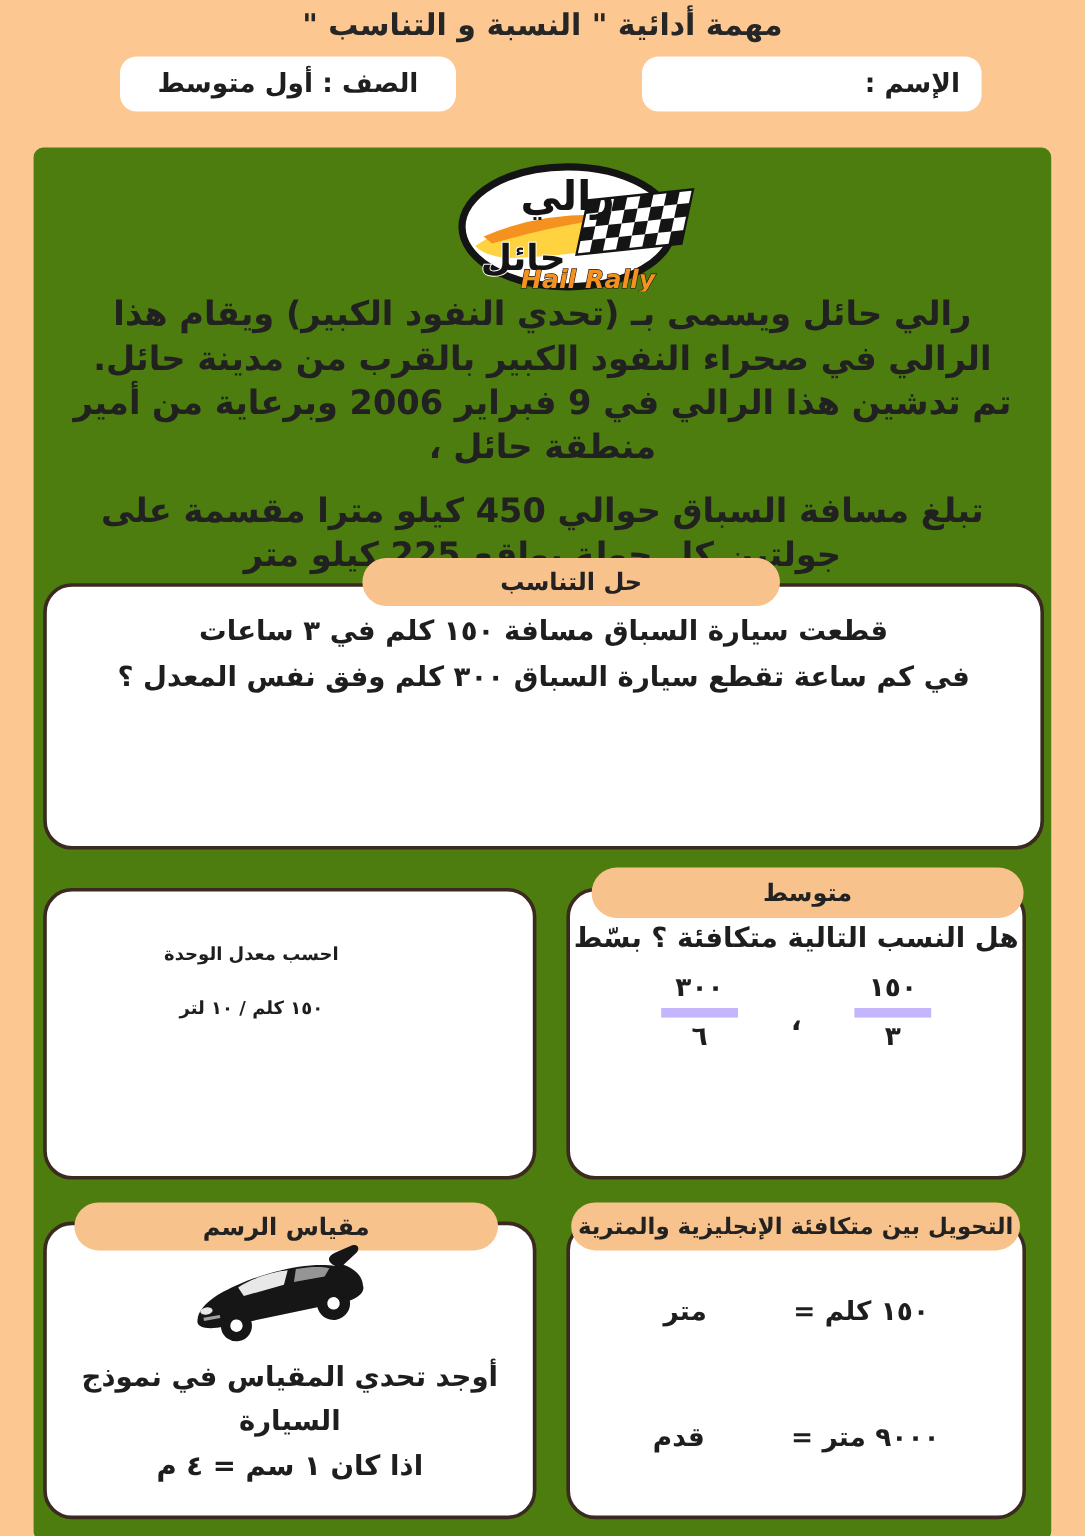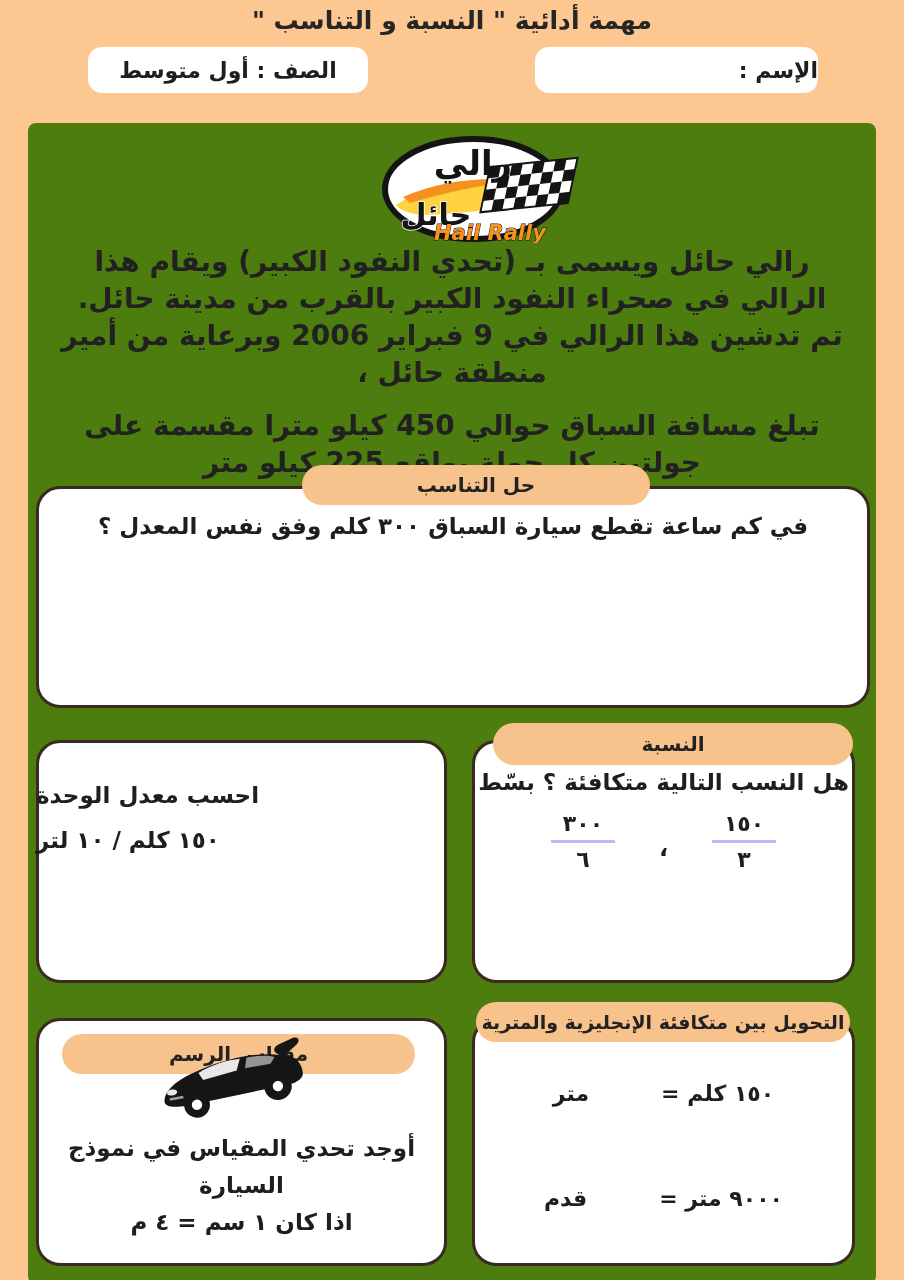--- a/index.html
+++ b/index.html
@@ -11,22 +11,22 @@
   }
   .page-title {
     position:absolute; top:6px; left:0; width:100%;
     text-align:center; font-size:25px; font-weight:bold; color:#262626;
   }
   .field-box {
     position:absolute; top:47px; height:46px; background:#fff;
     border-radius:14px; display:flex; align-items:center;
     font-size:22px; font-weight:bold; box-sizing:border-box;
   }
-  .name-box  { left:535px; width:283px; justify-content:flex-start; }
-  .grade-box { left:88px; width:280px; justify-content:center; }
+  .name-box  { left:535px; width:283px; padding-right:18px; justify-content:flex-start; }
+  .grade-box { left:100px; width:280px; justify-content:center; }
 
   .card {
     position:absolute; left:28px; top:123px; width:848px; height:1161px;
     background:#4d7c0f; border-radius:8px;
   }
   .logo-wrap { position:absolute; left:350px; top:10px; width:215px; height:110px; }
 
   .intro {
     position:absolute; top:120px; left:28px; right:28px;
     text-align:center; font-size:28px; font-weight:bold; line-height:37px; color:#212121;
@@ -54,37 +54,37 @@
   .pill-proportion { left:274px; top:342px; width:348px; height:40px; }
   .prop-content {
     position:absolute; left:20px; top:384px; width:810px; z-index:3;
     text-align:center; font-size:23px; font-weight:bold; line-height:39px;
   }
   
   .box-rate  { left:8px;  top:617px; width:411px; height:243px; }
   .pill-rate { left:34px; top:600px; width:356px; height:42px; }
   .rate-content {
     position:absolute; left:8px; top:650px; width:347px; z-index:3;
-    text-align:left; font-size:23px; font-weight:bold; line-height:45px;
+    text-align:center; font-size:15px; font-weight:bold; line-height:45px;
   }
   
   .box-ratio  { left:444px; top:617px; width:383px; height:243px; }
   .pill-ratio { left:465px; top:600px; width:360px; height:42px; }
   .ratio-content {
     position:absolute; left:444px; top:646px; width:383px; z-index:3;
     text-align:center; font-size:23px; font-weight:bold;
   }
   .fracs { display:flex; direction:rtl; justify-content:center; align-items:center; gap:44px; margin-top:16px; }
   .frac  { display:inline-flex; flex-direction:column; align-items:center; font-size:22px; font-weight:bold; }
-  .frac .num { padding:0 8px 4px; border-bottom:3px solid #c4b5fd; min-width:48px; text-align:center; }
+  .frac .num { padding:0 8px 4px; border-bottom:8px solid #c4b5fd; min-width:48px; text-align:center; }
   .frac .den { padding-top:4px; }
   .frac-sep  { font-size:24px; padding-top:12px; }
   
   .box-scale  { left:8px;  top:895px; width:411px; height:248px; }
-  .pill-scale { left:34px; top:879px; width:353px; height:40px;margin-top:32px; }
+  .pill-scale { left:34px; top:879px; width:353px; height:40px; }
   .scale-content { position:absolute; left:8px; top:908px; width:411px; z-index:3; text-align:center; }
   .scale-lines { font-size:23px; font-weight:bold; line-height:37px; margin-top:0; }
   
   .box-conv  { left:444px; top:895px; width:383px; height:248px; }
   .pill-conv { left:448px; top:879px; width:374px; height:40px; font-size:19px; }
   .conv-row {
     position:absolute; left:444px; width:383px; z-index:3;
     display:flex; direction:rtl; justify-content:center; gap:72px;
     font-size:22px; font-weight:bold;
   }
@@ -142,30 +142,31 @@
 
     <div class="intro">
       <p>رالي حائل ويسمى بـ (تحدي النفود الكبير) ويقام هذا الرالي في صحراء النفود الكبير بالقرب من مدينة حائل.</p>
       <p>تم تدشين هذا الرالي في 9 فبراير 2006 وبرعاية من أمير منطقة حائل ،</p>
       <p class="p3">تبلغ مسافة السباق حوالي 450 كيلو مترا مقسمة على جولتين كل جولة بواقع 225 كيلو متر</p>
     </div>
 
     <div class="sec-pill pill-proportion">حل التناسب</div>
     <div class="sec-box box-proportion"></div>
     <div class="prop-content">
+      <div>قطعت سيارة  السباق مسافة ١٥٠  كلم في ٣  ساعات</div>
       <div>في كم ساعة تقطع سيارة السباق ٣٠٠  كلم وفق نفس المعدل ؟</div>
     </div>
 
     <div class="sec-box box-rate"></div>
     <div class="rate-content">
       <div>احسب معدل الوحدة</div>
       <div>١٥٠ كلم  /  ١٠ لتر</div>
     </div>
 
-    <div class="sec-pill pill-ratio">النسبة</div>
+    <div class="sec-pill pill-ratio">متوسط</div>
     <div class="sec-box box-ratio"></div>
     <div class="ratio-content">
       <div>هل النسب التالية متكافئة ؟ بسّط</div>
       <div class="fracs">
         <span class="frac">
           <span class="num">١٥٠</span>
           <span class="den">٣</span>
         </span>
         <span class="frac-sep">،</span>
         <span class="frac">

